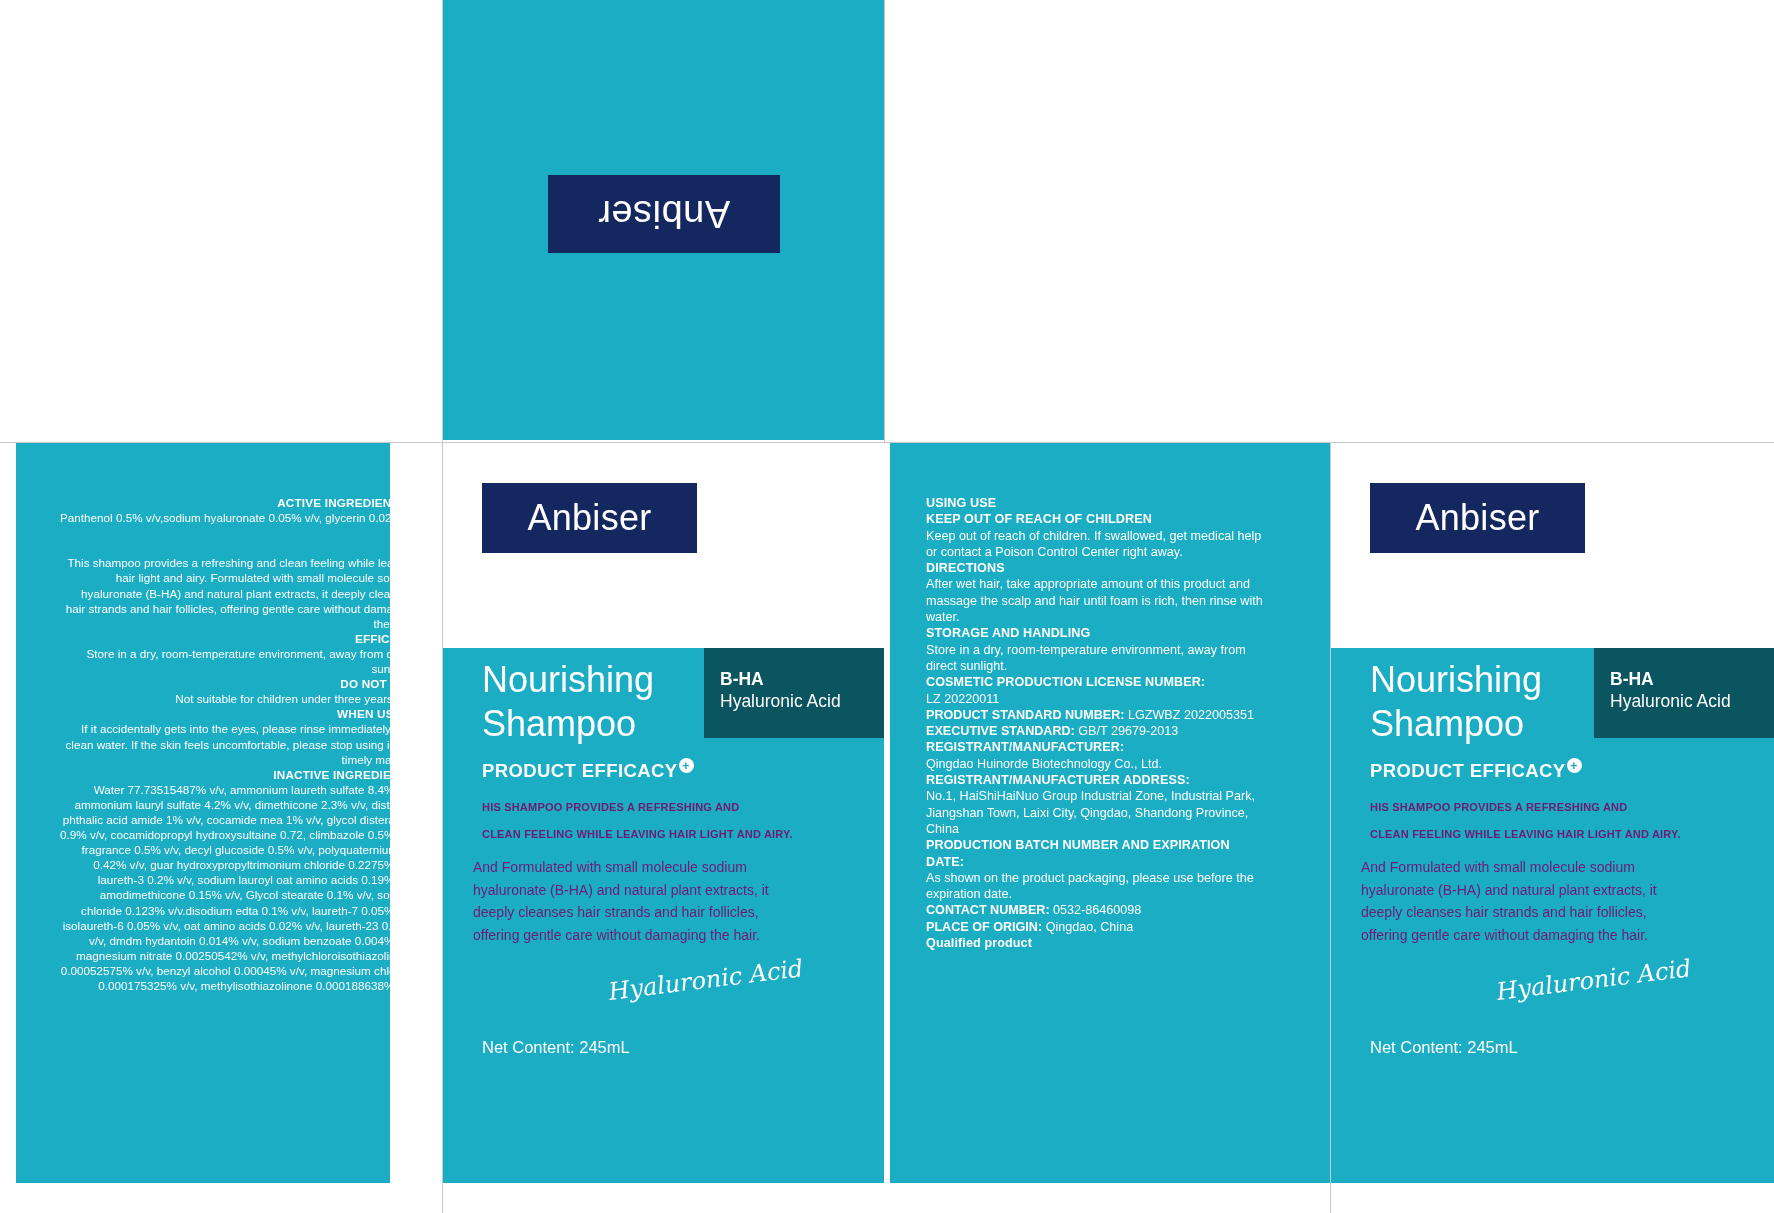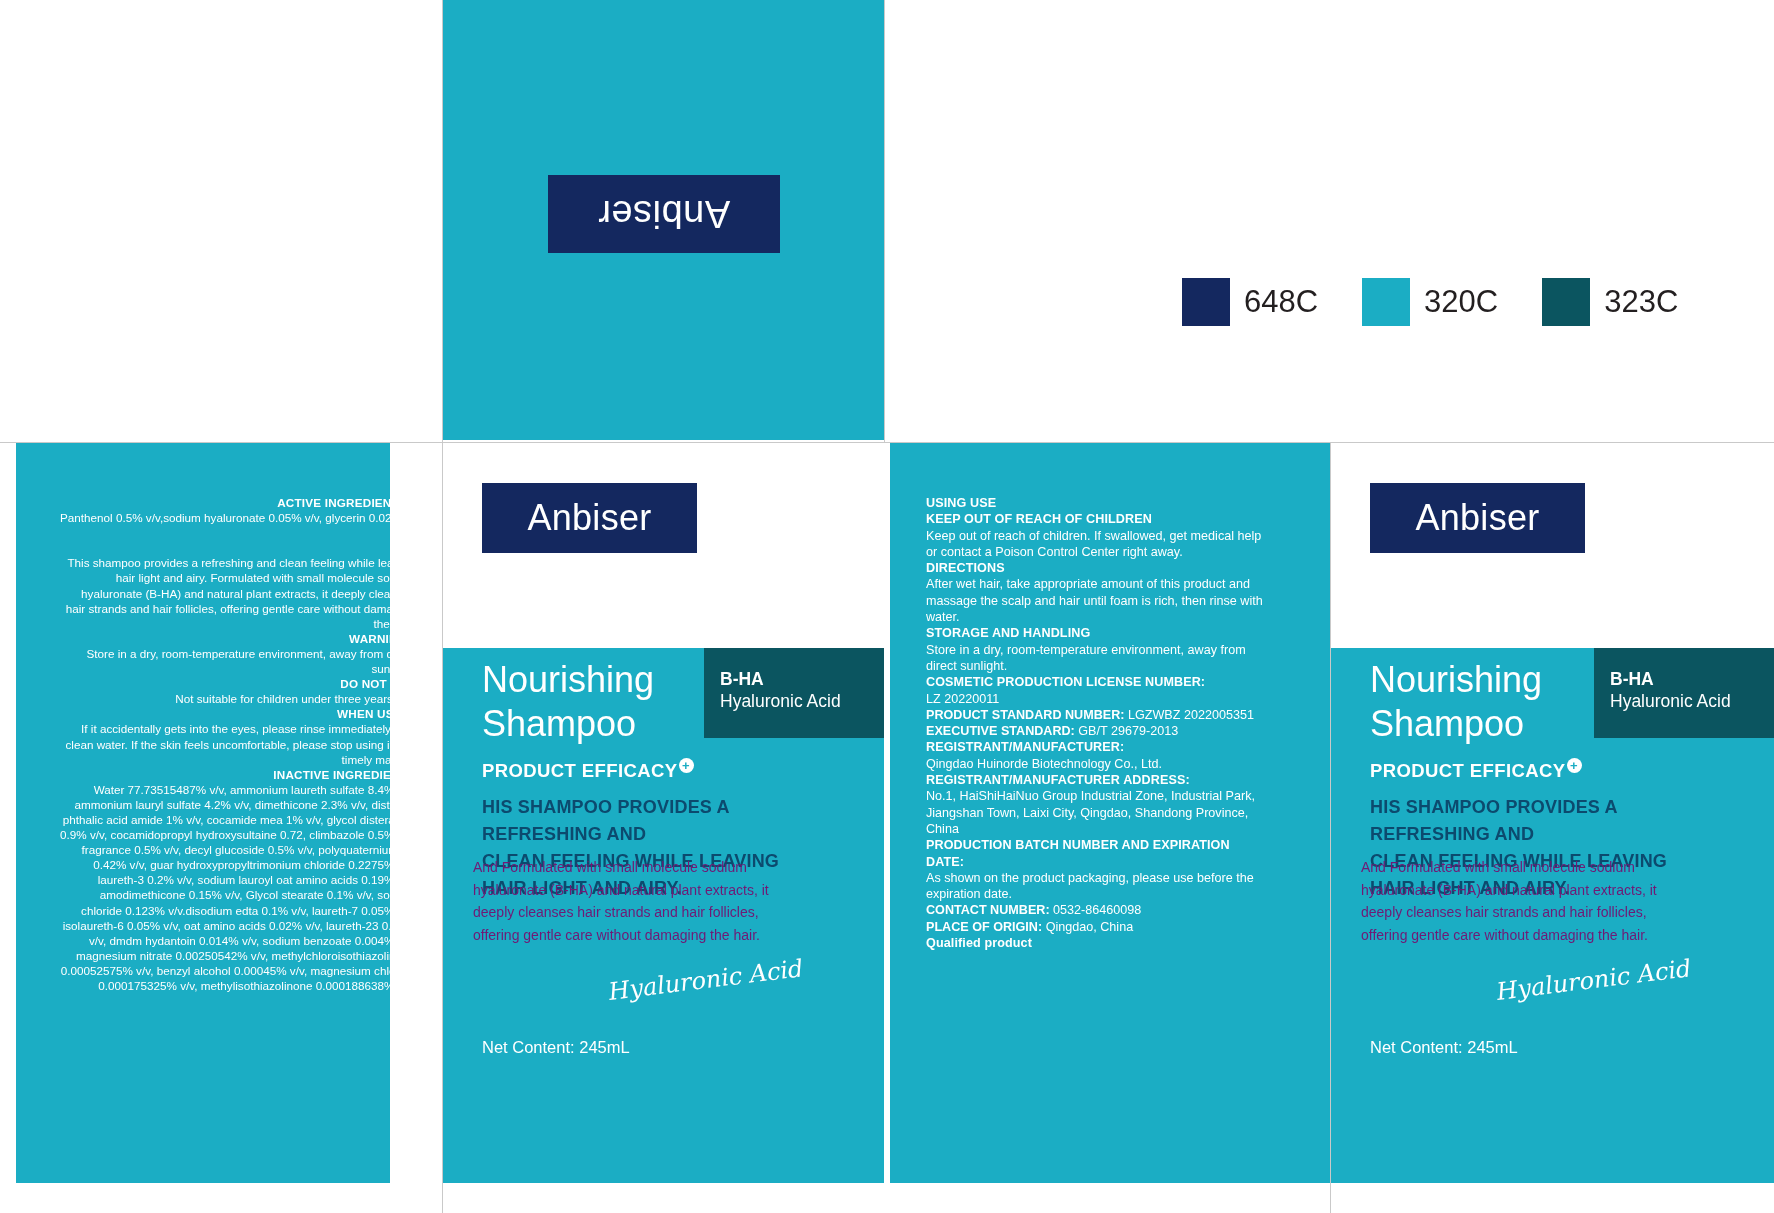--- a/index.html
+++ b/index.html
@@ -186,22 +186,22 @@
     font-size: 13px;
     text-align: center;
     vertical-align: super;
     margin-left: 1px;
     font-weight: bold;
   }
   .claim {
     position: absolute;
     left: 39px; top: 146px;
     width: 330px;
-    color: #0c4a6e;
-    font-size: 18px;
+    color: #701a75;
+    font-size: 11px;
     font-weight: bold;
     line-height: 27px;
     letter-spacing: 0.2px;
   }
   .desc {
     position: absolute;
     left: 30px; top: 208px;
     width: 320px;
     color: #701a75;
     font-size: 14px;
@@ -250,42 +250,28 @@
 <body>
 
 <div class="sheet">
 
   <div class="panel teal" id="top-flap">
     <div id="top-logo-box">
       <span class="logo-text">Anbiser</span>
     </div>
   </div>
 
-  <div id="swatches">
-    <div class="swatch-group">
-      <span class="swatch-chip" style="background:#14285f"></span>
-      <span class="swatch-label">648C</span>
-    </div>
-    <div class="swatch-group">
-      <span class="swatch-chip" style="background:#1badc4"></span>
-      <span class="swatch-label">320C</span>
-    </div>
-    <div class="swatch-group">
-      <span class="swatch-chip" style="background:#0b5560"></span>
-      <span class="swatch-label">323C</span>
-    </div>
-  </div>
 
   <div class="panel" id="panel-ingredients">
     <div class="ing-wrap">
       <div class="ing-head">ACTIVE INGREDIENT(S)</div>
       <div class="ing-body">Panthenol 0.5% v/v,sodium hyaluronate 0.05% v/v, glycerin 0.0225% v/v</div>
       <div class="ing-head">USE</div>
       <div class="ing-body">This shampoo provides a refreshing and clean feeling while leaving hair light and airy. Formulated with small molecule sodium hyaluronate (B-HA) and natural plant extracts, it deeply cleanses hair strands and hair follicles, offering gentle care without damaging the hair.</div>
-      <div class="ing-head">WARNINGS</div>
+      <div class="ing-head">EFFICACY</div>
       <div class="ing-body">Store in a dry, room-temperature environment, away from direct sunlight.</div>
       <div class="ing-head">DO NOT USE</div>
       <div class="ing-body">Not suitable for children under three years old.</div>
       <div class="ing-head">WHEN USING</div>
       <div class="ing-body">If it accidentally gets into the eyes, please rinse immediately with clean water. If the skin feels uncomfortable, please stop using it in a timely manner</div>
       <div class="ing-head">INACTIVE INGREDIENTS</div>
       <div class="ing-body">Water 77.73515487% v/v, ammonium laureth sulfate 8.4% v/v, ammonium lauryl sulfate 4.2% v/v, dimethicone 2.3% v/v, distearyl phthalic acid amide 1% v/v, cocamide mea 1% v/v, glycol disterarate 0.9% v/v, cocamidopropyl hydroxysultaine 0.72, climbazole 0.5% v/v, fragrance 0.5% v/v, decyl glucoside 0.5% v/v, polyquaternium-47 0.42% v/v, guar hydroxypropyltrimonium chloride 0.2275% v/v, laureth-3 0.2% v/v, sodium lauroyl oat amino acids 0.19% v/v, amodimethicone 0.15% v/v, Glycol stearate 0.1% v/v, sodium chloride 0.123% v/v.disodium edta 0.1% v/v, laureth-7 0.05% v/v, isolaureth-6 0.05% v/v,  oat amino acids 0.02% v/v, laureth-23 0.02% v/v, dmdm hydantoin 0.014% v/v, sodium benzoate 0.004% v/v, magnesium nitrate 0.00250542% v/v, methylchloroisothiazolinone 0.00052575% v/v, benzyl alcohol 0.00045% v/v, magnesium chloride 0.000175325% v/v, methylisothiazolinone 0.000188638% v/v.</div>
     </div>
   </div>
 

